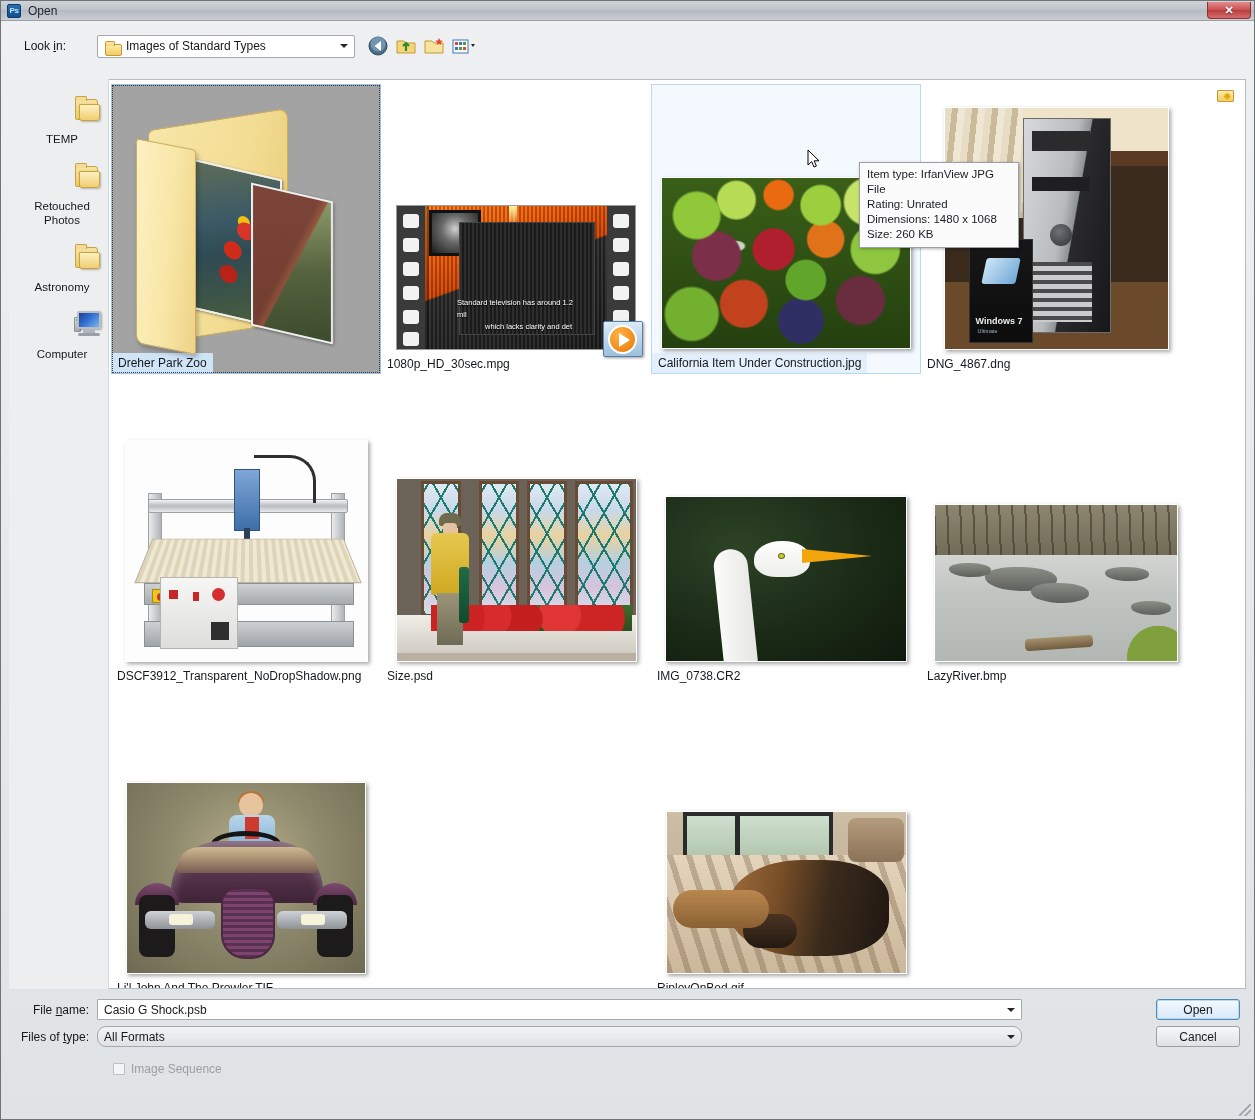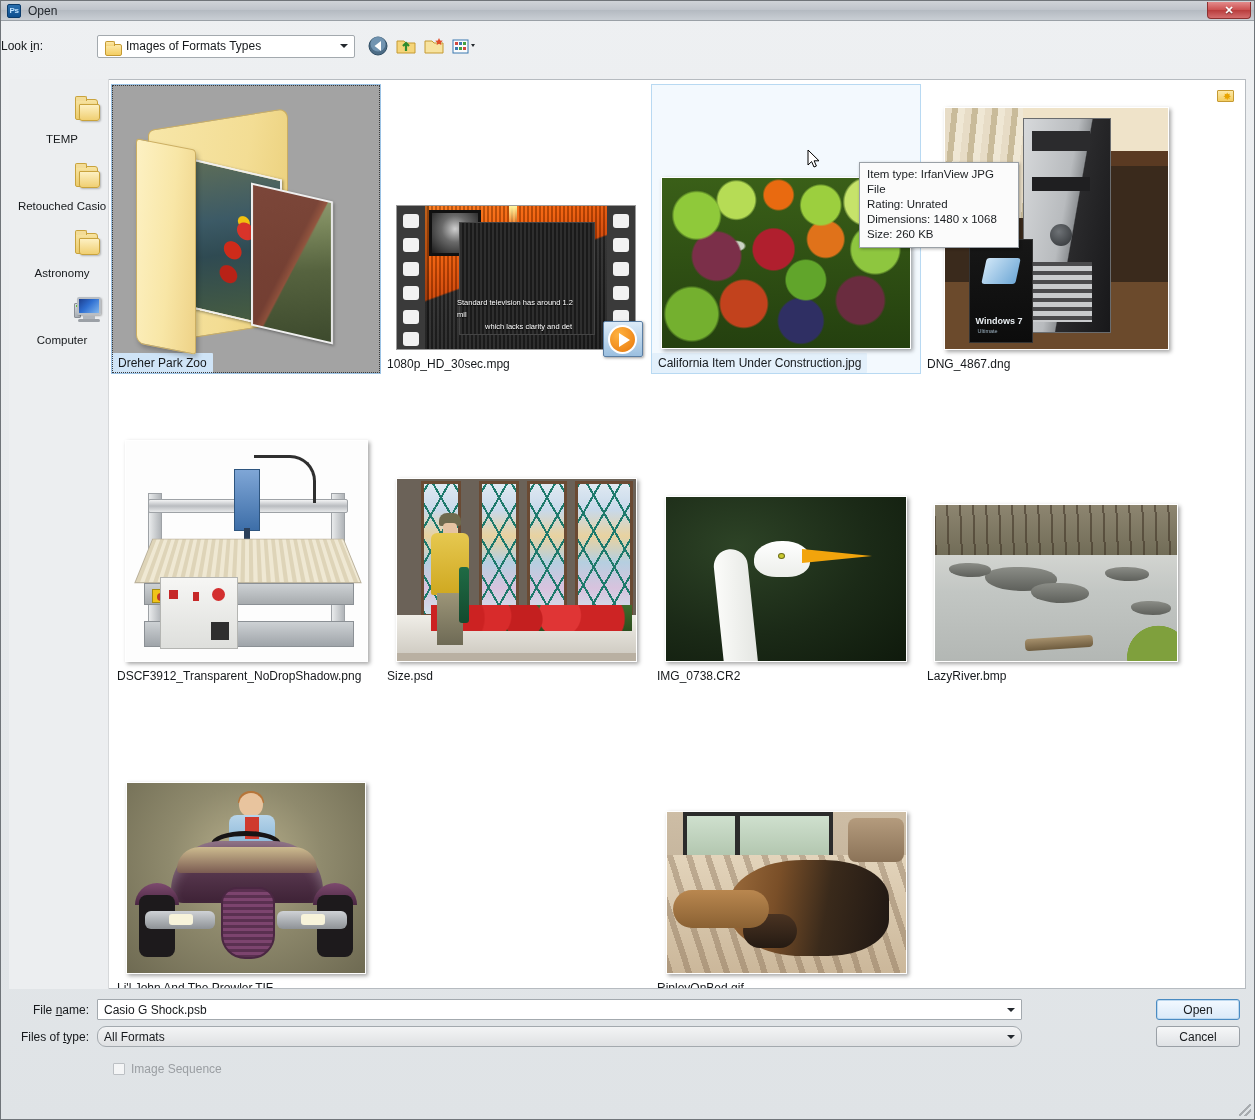--- a/index.html
+++ b/index.html
@@ -45,21 +45,21 @@
     text-shadow:0 1px 1px rgba(0,0,0,.4);
   }
 
   #client { flex:1; position:relative; padding:0; }
 
   
   #toolbar {
     position:absolute; left:0; top:8px; width:100%; height:34px;
     display:flex; align-items:center;
   }
-  #lookin-label { width:96px; text-align:left; padding-right:8px; font-size:12px; color:#16191c; }
+  #lookin-label { width:96px; text-align:center; padding-right:8px; font-size:12px; color:#16191c; }
   #lookin-label u { text-decoration:underline; }
   #lookin-combo {
     width:258px; height:23px; background:#fff;
     border:1px solid #a3a9ae; border-radius:2px;
     display:flex; align-items:center; padding:0 2px 0 5px; position:relative;
   }
   .combo-arrow {
     position:absolute; right:6px; top:50%; transform:translateY(-50%);
     width:0;height:0;border-left:4px solid transparent;border-right:4px solid transparent;
     border-top:4px solid #23282d;
@@ -611,21 +611,21 @@
   </div>
 
   <div id="client">
 
     <div id="toolbar">
       <div id="lookin-label"><span>Look </span><u>i</u><span>n:</span></div>
       <div id="lookin-combo">
         <div style="position:relative;width:16px;height:14px;">
           <span class="folder"></span>
         </div>
-        <div id="lookin-text">Images of Formats Types</div>
+        <div id="lookin-text">Images of Standard Types</div>
         <span class="combo-arrow"></span>
       </div>
 
       <div class="tbicon first">
         <svg width="22" height="22" viewBox="0 0 22 22">
           <circle cx="11" cy="11" r="9" fill="#4c6c86" stroke="#2e4c63"></circle>
           <circle cx="11" cy="9" r="7.5" fill="#8fb7d6" opacity=".55"></circle>
           <path d="M14 6 L7.5 11 L14 16 Z" fill="#ffffff"></path>
         </svg>
       </div>
@@ -665,21 +665,21 @@
         </div>
         <div class="side-label">TEMP</div>
       </div>
       <div class="side-item">
         <div class="sicon">
           <div class="bigfolder">
               <div class="back"></div>
               <div class="front"></div>
             </div>
         </div>
-        <div class="side-label">Retouched Casio</div>
+        <div class="side-label">Retouched Photos</div>
       </div>
       <div class="side-item">
         <div class="sicon">
           <div class="bigfolder">
               <div class="back"></div>
               <div class="front"></div>
             </div>
         </div>
         <div class="side-label">Astronomy</div>
       </div>

